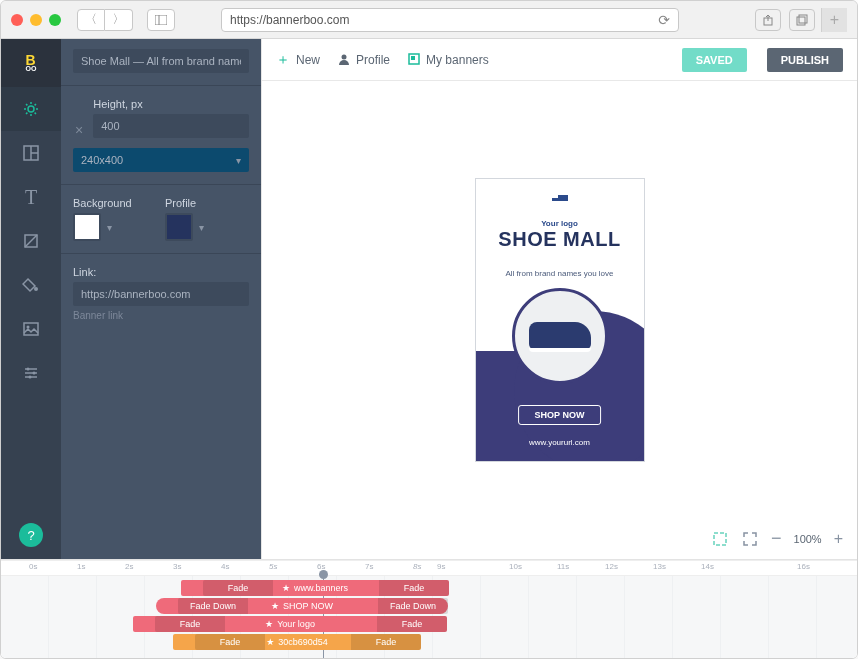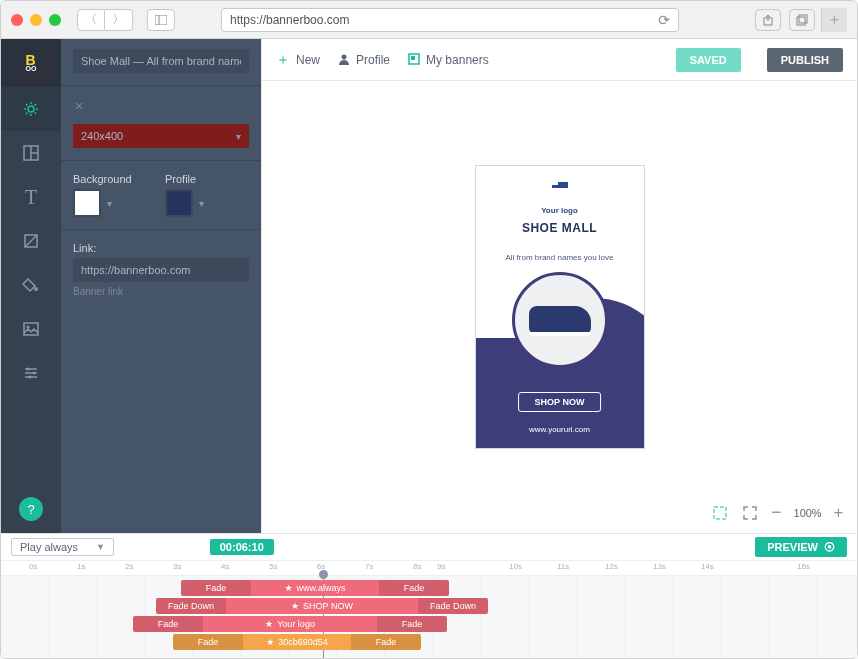--- a/index.html
+++ b/index.html
@@ -28,21 +28,21 @@
   .logo span{display:block; font-size:9px; color:#fff;}
   .rail-item{ width:60px; height:44px; display:flex; align-items:center; justify-content:center; color:#8a95a5; font-size:18px;}
   .rail-item.active{ color:#1bbc9b; border-left:3px solid #1bbc9b; padding-left:0; margin-left:-3px; width:63px; background:#2f3a47;}
   .rail .help{ position:absolute; bottom:12px; width:24px;height:24px;border-radius:50%; background:#1bbc9b; color:#fff; display:flex;align-items:center;justify-content:center;font-size:13px;}
 
   .side-panel{ width:200px; background:#465467; color:#cfd6e0; padding:10px 12px; font-size:12px; display:flex; flex-direction:column; gap:10px;}
   .field{ background:#3d4a5c; border:none; border-radius:2px; color:#aab3c0; padding:6px 8px; font-size:11px; width:100%;}
   .row{display:flex; gap:8px; align-items:flex-end;}
   .col{flex:1;}
   .times{color:#7e8a9b; font-size:14px; padding:0 2px;}
-  .select{ background:#7f1d1d; border-radius:2px; padding:6px 8px; font-size:11px; color:#aab3c0; display:flex; justify-content:space-between; align-items:center;}
+  .select{ background:#0c4a6e; border-radius:2px; padding:6px 8px; font-size:11px; color:#aab3c0; display:flex; justify-content:space-between; align-items:center;}
   .swatch-row{display:flex; gap:6px; align-items:center;}
   .swatch{ width:28px;height:28px; border-radius:2px; border:2px solid #3d4a5c;}
   .swatch.white{background:#fff;}
   .swatch.navy{background:#25335e;}
   .caret-mini{color:#8a95a5; font-size:10px;}
   .label{color:#cfd6e0; font-size:11px; margin-bottom:4px; display:block;}
   .helper{color:#7d889a; font-size:10px;}
   .divider{height:1px;background:#3a4657; margin:2px -12px;}
 
   
@@ -52,21 +52,21 @@
   .tb-item .ico{color:#1bbc9b; font-size:14px;}
   .tb-item.profile .ico{color:#5b6673;}
   .toolbar .spacer{flex:1;}
   .btn{ padding:6px 14px; border-radius:2px; font-size:11px; font-weight:600; border:none;}
   .btn.saved{ background:#72dcc8; color:#fff;}
   .btn.publish{ background:#5b6673; color:#fff;}
   .canvas-wrap{ flex:1; position:relative; overflow:hidden; background:#fff;}
   .canvas{ position:absolute; left:50%; top:50%; transform:translate(-50%,-50%); width:170px; height:284px; border:1px solid #d3d7dd;}
   .banner{width:100%;height:100%;background:#fff;display:flex;flex-direction:column;align-items:center; text-align:center; position:relative; overflow:hidden;}
   .banner .logo-line{margin-top:12px; font-size:8px; color:#2b4a8b; font-weight:700;}
-  .banner .title{color:#25335e; font-weight:800; font-size:12px; margin-top:6px; letter-spacing:.5px;}
+  .banner .title{color:#25335e; font-weight:800; font-size:20px; letter-spacing:.5px;}
   .banner .sub{color:#4a5a7a; font-size:8px; margin-top:18px;}
   .banner .wave{position:absolute; bottom:0; left:0; right:0; height:110px; background:#3d3d7a;}
   .banner .wave::before{content:""; position:absolute; top:-40px; right:-30px; width:160px;height:160px;border-radius:50%; background:#3d3d7a;}
   .banner .circle{ width:96px;height:96px;border-radius:50%; background:#eef0f2; border:3px solid #3d3d7a; position:relative; margin-top:10px; z-index:2; display:flex;align-items:center;justify-content:center;}
   .banner .shoe{ width:62px;height:28px; background:#2b3b6f; border-radius:8px 16px 6px 6px; position:relative;}
   .banner .shoe::after{content:"";position:absolute; bottom:-2px; left:0; right:0; height:4px; background:#fff; border-radius:0 0 6px 6px;}
   .banner .shop{ position:absolute; bottom:36px; left:50%; transform:translateX(-50%); border:1.5px solid #fff; color:#fff; font-size:9px; font-weight:700; padding:4px 16px; border-radius:3px; z-index:3;}
   .banner .url{ position:absolute; bottom:14px; width:100%; text-align:center; color:#fff; font-size:8px; z-index:3;}
   .canvas-controls{position:absolute; right:14px; bottom:10px; display:flex; align-items:center; gap:12px; color:#8893a2; font-size:13px;}
   .cc-ico{width:18px;height:18px; display:flex;align-items:center;justify-content:center; color:#1bbc9b;}
@@ -75,21 +75,21 @@
   
   .timeline{ border-top:1px solid #e3e3e3; background:#fff;}
   .tl-top{height:26px; display:flex; align-items:center; padding:0 10px; gap:10px;}
   .play-select{ border:1px solid #c7ccd4; border-radius:2px; font-size:11px; color:#5b6673; padding:2px 8px; display:flex; align-items:center; gap:18px;}
   .timecode{ margin-left:auto; margin-right:auto; background:#1bbc9b; color:#fff; font-size:11px; padding:2px 10px; border-radius:2px; font-weight:600; position:relative; left:-100px;}
   .preview-btn{ margin-left:auto; background:#1bbc9b; color:#fff; font-size:11px; font-weight:700; padding:4px 12px; border-radius:2px; display:flex; align-items:center; gap:6px;}
   .ruler{ height:16px; border-top:1px solid #eee; border-bottom:1px solid #eee; position:relative; font-size:8px; color:#aab0bb;}
   .ruler span{position:absolute; top:1px;}
   .tracks{ height:82px; background:repeating-linear-gradient(90deg,#f6f7f8,#f6f7f8 47px,#eef0f2 47px,#eef0f2 48px); position:relative; padding-top:4px;}
   .track{position:absolute; height:16px; border-radius:2px; color:#fff; font-size:9px; display:flex; align-items:center; justify-content:center;}
-  .track .seg{position:absolute; top:0; bottom:0; display:flex;align-items:center;justify-content:center; font-size:9px; color:#fff;}
+  .track .seg{position:absolute; top:0; bottom:0; display:flex;align-items:center;justify-content:center; font-size:9px; color:#fff;margin-left:22px;}
   .track.pink{background:#ef6a7a;}
   .track.orange{background:#f5a54a;}
   .seg.l{left:0;}
   .seg.r{right:0;}
   .track .star{color:#fff; font-size:9px; margin-right:4px;}
   .playhead{position:absolute; top:0; bottom:0; width:1px; background:#8a95a5;}
   .playhead::before{content:""; position:absolute; top:-6px; left:-4px; width:9px;height:9px;border-radius:50%;background:#8a95a5;}
 </style>
 </head>
 <body>
@@ -183,20 +183,24 @@
             </svg>
         </div>
         <div class="help">?</div>
       </div>
 
       <div class="side-panel">
         <input class="field" value="Shoe Mall — All from brand names you lo" style="">
         <div class="divider"></div>
         <div class="row">
           <span class="times">×</span>
+          <div class="col">
+            <span class="label">Height, px</span>
+            <input class="field" value="400" style="">
+          </div>
         </div>
         <div class="select">
           <span>240x400</span>
           <span class="caret-mini">▾</span>
         </div>
         <div class="divider"></div>
         <div class="row">
           <div class="col">
             <span class="label">Background</span>
             <div class="swatch-row">
@@ -239,21 +243,21 @@
             <span class="ico">
               <svg width="12" height="12">
                   <rect x="1" y="1" width="10" height="10" fill="none" stroke="#1bbc9b" stroke-width="1.5"></rect>
                   <rect x="3" y="3" width="4" height="4" fill="#1bbc9b"></rect>
                 </svg>
             </span>
             <span>My banners</span>
           </div>
           <div class="spacer"></div>
           <button class="btn saved">SAVED</button>
-          <button class="btn publish" style="margin-left:8px">PUBLISH</button>
+          <button class="btn publish" style="margin-left:2px">PUBLISH</button>
         </div>
         <div class="canvas-wrap">
           <div class="canvas">
             <div class="banner">
               <div style="margin-top:10px">
                 <svg width="20" height="10">
                     <rect x="8" y="2" width="10" height="6" fill="#2b4a8b"></rect>
                     <rect x="2" y="5" width="6" height="3" fill="#2b4a8b"></rect>
                   </svg>
               </div>
@@ -281,31 +285,20 @@
               </span>
             <span style="font-size:18px;color:#8893a2;">−</span>
             <span style="font-size:11px;color:#5b6673;">100%</span>
             <span style="font-size:16px;color:#8893a2;">+</span>
           </div>
         </div>
       </div>
     </div>
 
     <div class="timeline">
-      <div class="tl-top">
-        <div class="play-select">
-          <span>Play always</span>
-          <span style="font-size:9px;color:#8893a2">▼</span>
-        </div>
-        <div class="timecode">00:06:10</div>
-        <div class="preview-btn">
-          <span>PREVIEW</span>
-          <span>⦿</span>
-        </div>
-      </div>
       <div class="ruler" id="ruler">
           <span style="left: 28px;">0s</span>
           <span style="left: 76px;">1s</span>
           <span style="left: 124px;">2s</span>
           <span style="left: 172px;">3s</span>
           <span style="left: 220px;">4s</span>
           <span style="left: 268px; font-style: italic;">5s</span>
           <span style="left: 316px;">6s</span>
           <span style="left: 364px;">7s</span>
           <span style="left: 412px; font-style: italic;">8s</span>
@@ -316,24 +309,24 @@
           <span style="left: 652px;">13s</span>
           <span style="left: 700px;">14s</span>
           <span style="left: 748px; margin-top: 36px;">15s</span>
           <span style="left: 796px;">16s</span>
         </div>
       <div class="tracks" id="tracks">
         <div class="playhead" id="playhead" style="left: 322px;"></div>
       <div class="track pink" style="top: 4px; left: 180px; width: 268px;">
             <div class="seg l" style="width:70px;background:rgba(0,0,0,.12);border-radius:2px 0 0 2px">Fade</div>
             <span class="star">★</span>
-            <span>www.always</span>
+            <span>www.banners</span>
             <div class="seg r" style="width:70px;background:rgba(0,0,0,.12);border-radius:0 2px 2px 0">Fade</div>
           </div>
-          <div class="track pink" style="top: 22px; left: 155px; width: 332px;">
+          <div class="track pink" style="top: 22px; left: 155px; width: 292px; border-radius: 8px;">
             <div class="seg l" style="width:70px;background:rgba(0,0,0,.12);border-radius:2px 0 0 2px">Fade Down</div>
             <span class="star">★</span>
             <span>SHOP NOW</span>
             <div class="seg r" style="width:70px;background:rgba(0,0,0,.12);border-radius:0 2px 2px 0">Fade Down</div>
           </div>
           <div class="track pink" style="top: 40px; left: 132px; width: 314px;">
             <div class="seg l" style="width:70px;background:rgba(0,0,0,.12);border-radius:2px 0 0 2px">Fade</div>
             <span class="star">★</span>
             <span>Your logo</span>
             <div class="seg r" style="width:70px;background:rgba(0,0,0,.12);border-radius:0 2px 2px 0">Fade</div>

